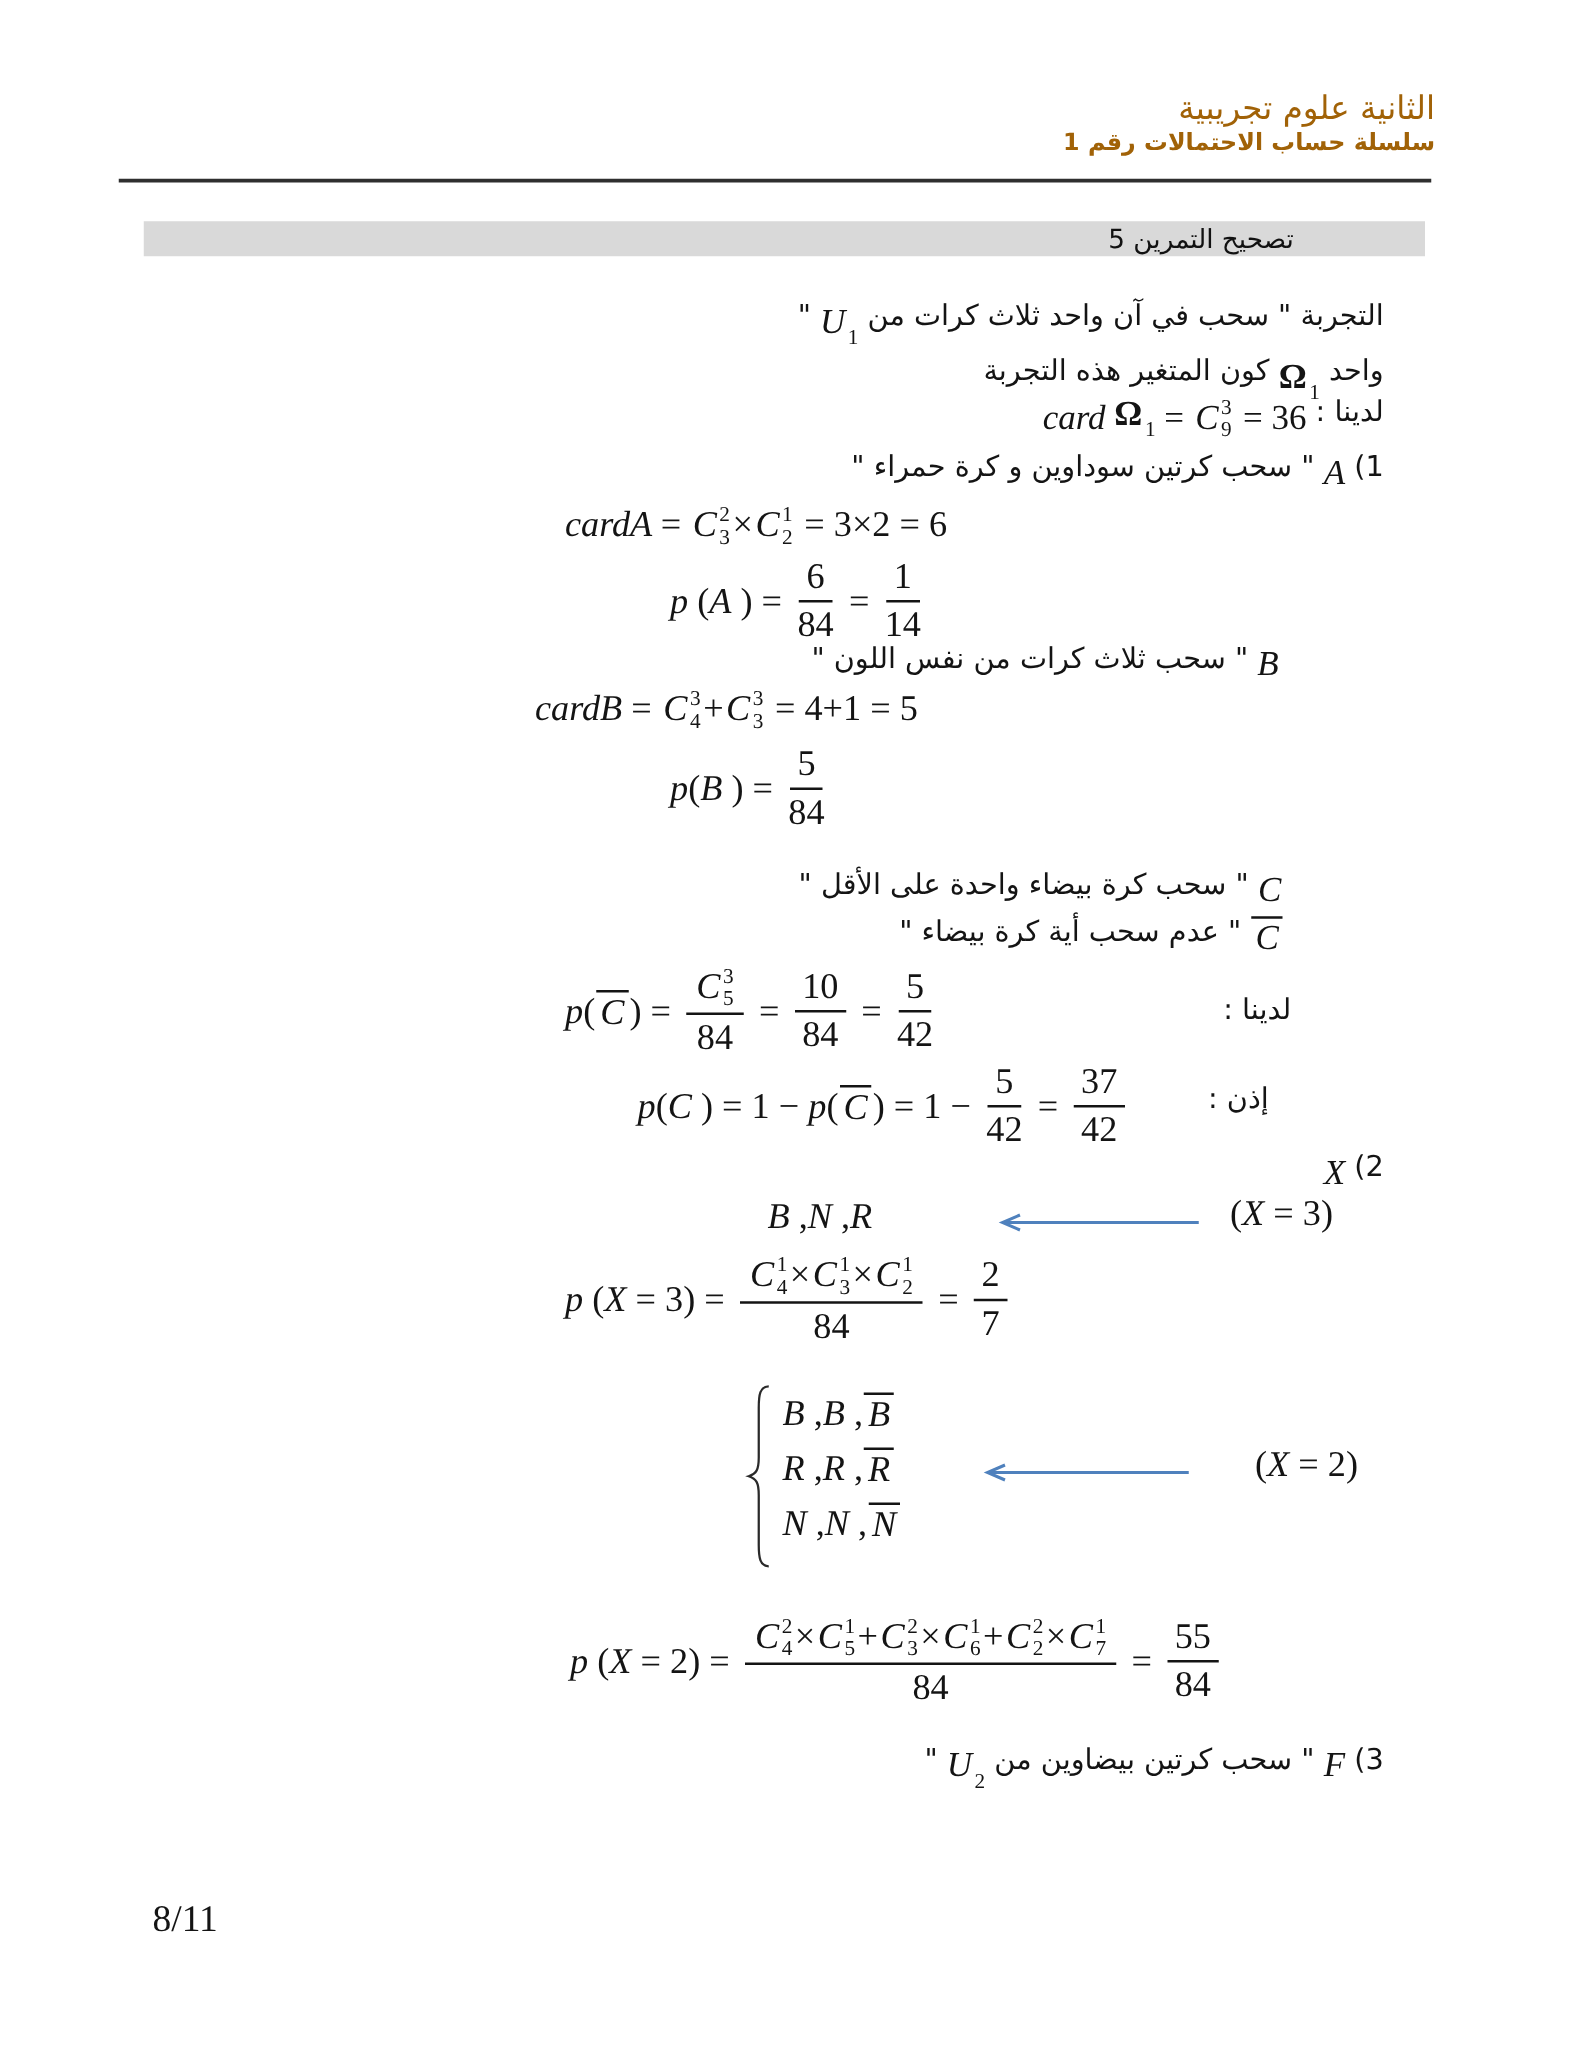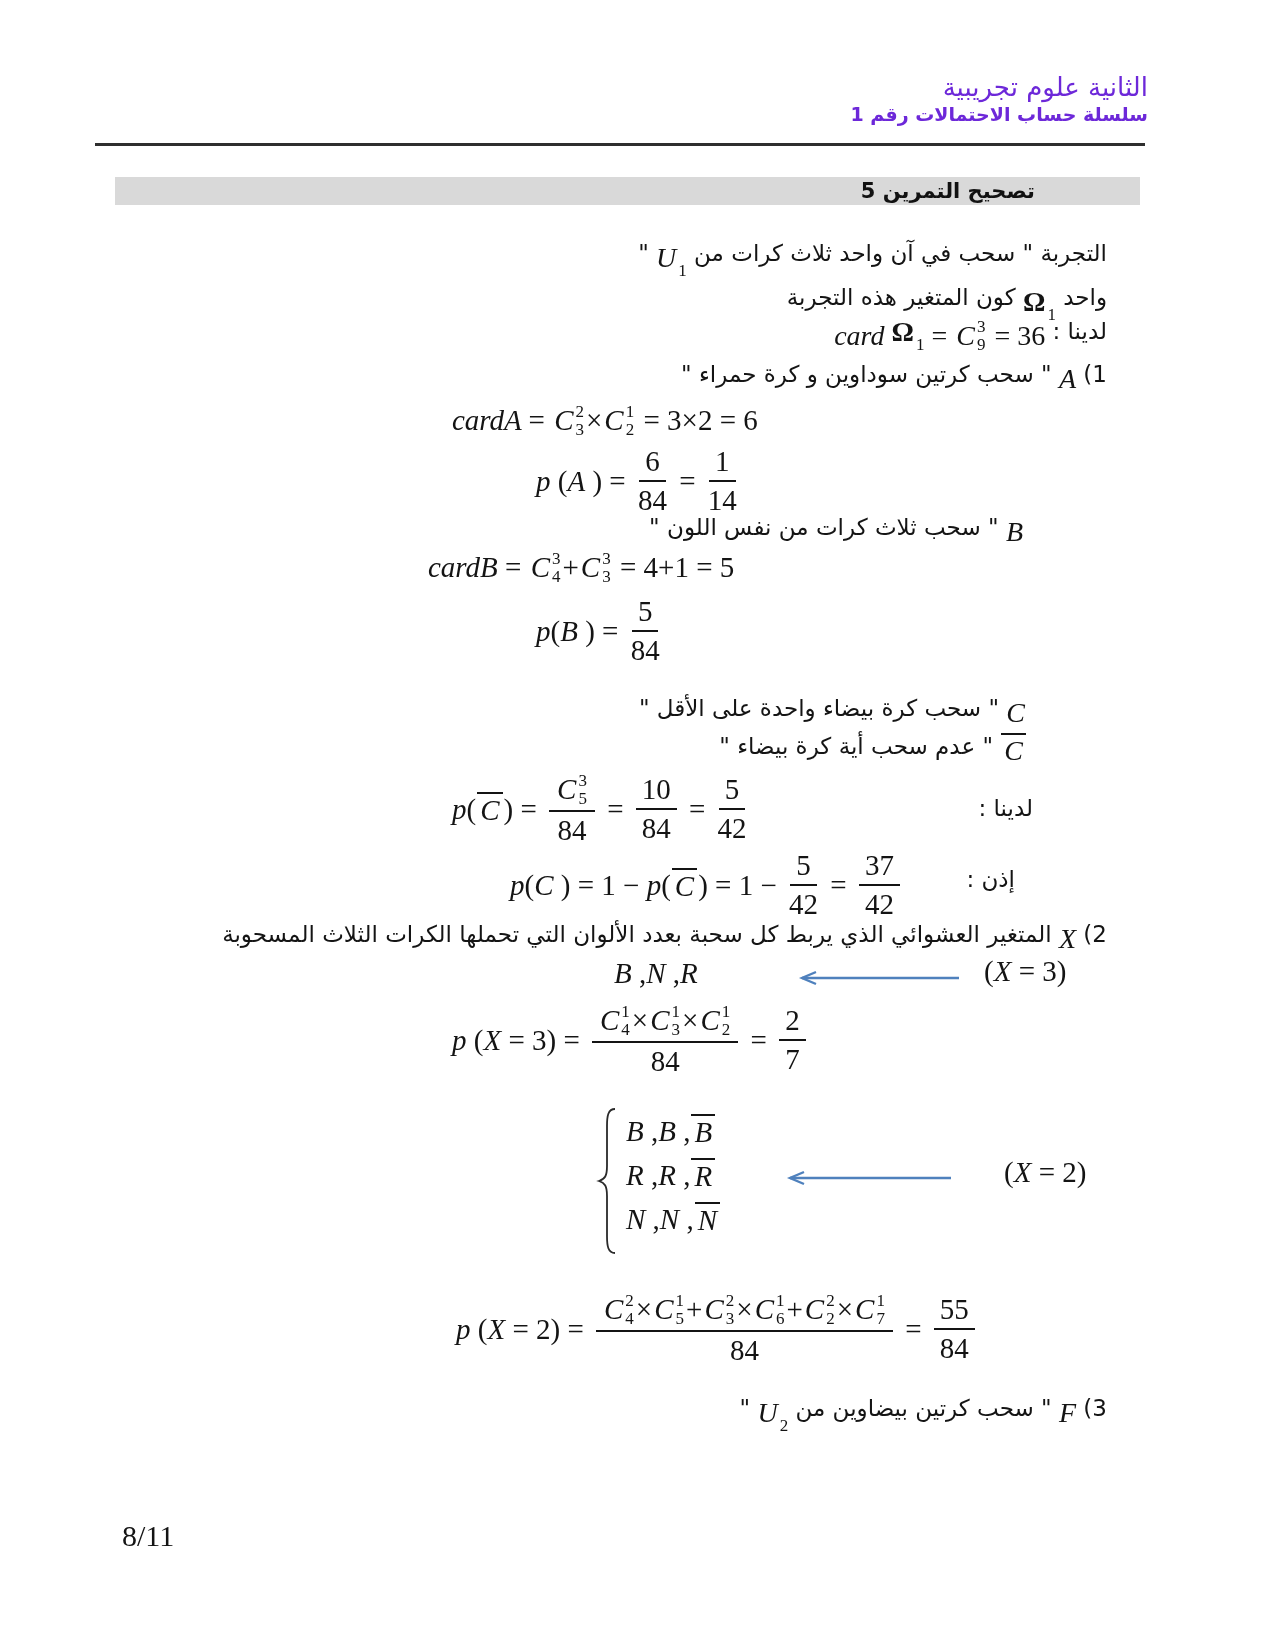--- a/index.html
+++ b/index.html
@@ -3,28 +3,28 @@
 <meta charset="utf-8">
 <style>
   *{margin:0;padding:0;box-sizing:border-box}
   html,body{background:#fff}
   .page{position:relative;width:1275px;height:1650px;background:#ffffff;overflow:hidden;
         font-family:"DejaVu Sans",sans-serif;color:#141414}
   .abs{position:absolute}
   
   .ar{direction:rtl;text-align:right;font-size:23px;white-space:nowrap;color:#141414;
       font-family:"DejaVu Sans",sans-serif}
-  .gray{color:#6d28d9}
+  .gray{color:#a16207}
   .b{font-weight:bold}
   
   .rule{height:3px;background:#2f2f2f}
   
   .titlebar{background:#d9d9d9;height:28px}
   .titlebar .tlabel{position:absolute;right:105px;top:50%;transform:translateY(-50%);
-                    font-size:21px;font-weight:bold;color:#111}
+                    font-size:21px;font-weight:normal;color:#111}
   
   .math{font-family:"Liberation Serif","DejaVu Serif",serif;font-size:29px;direction:ltr;
         display:inline-flex;align-items:center;color:#141414;white-space:pre}
   .ar .math{font-size:28px;vertical-align:-6px}
   .tok{white-space:pre}
   .it{font-style:italic}
   .rm{font-style:normal}
   .bold{font-weight:bold}
   .grp{white-space:pre}
   .lowsub{font-size:17px;font-style:normal;vertical-align:-9px;margin-left:2px}
@@ -84,21 +84,21 @@
     <span class="math"><span class="tok it ovl">C</span></span><span> " عدم سحب أية كرة بيضاء "</span>
   </div>
 
   <div class="ar abs" style="top:795px;right:242px">لدينا :</div>
   <div class="math abs" style="left:452px;top:772px"><span class="tok it">p</span><span class="tok rm">(</span><span class="tok it ovl">C</span><span class="tok rm">) = </span><span class="frac"><span class="num"><span class="comb"><span class="it">C</span><span class="cstack"><span class="cs">3</span><span class="cs">5</span></span></span></span><span class="den"><span class="tok rm">84</span></span></span><span class="tok rm"> = </span><span class="frac"><span class="num"><span class="tok rm">10</span></span><span class="den"><span class="tok rm">84</span></span></span><span class="tok rm"> = </span><span class="frac"><span class="num"><span class="tok rm">5</span></span><span class="den"><span class="tok rm">42</span></span></span></div>
 
   <div class="ar abs" style="top:866px;right:260px">إذن :</div>
   <div class="math abs" style="left:510px;top:849px"><span class="tok it">p</span><span class="tok rm">(</span><span class="tok it">C</span><span class="tok rm"> ) = 1 − </span><span class="tok it">p</span><span class="tok rm">(</span><span class="tok it ovl">C</span><span class="tok rm">) = 1 − </span><span class="frac"><span class="num"><span class="tok rm">5</span></span><span class="den"><span class="tok rm">42</span></span></span><span class="tok rm"> = </span><span class="frac"><span class="num"><span class="tok rm">37</span></span><span class="den"><span class="tok rm">42</span></span></span></div>
 
   <div class="ar abs" style="top:921px;right:168px">
-    <span>2) </span><span class="math"><span class="tok it">X</span></span><span> المتغير العشوائي الذي يربط كل سحبة بعدد الألوان التي تحملها الكرات الثلاث المسحوبة</span>
+    <span>2) </span><span class="math"><span class="tok it">X</span></span>
   </div>
 
   <div class="math abs" style="left:614px;top:957px"><span class="tok it">B </span><span class="tok rm">,</span><span class="tok it">N </span><span class="tok rm">,</span><span class="tok it">R</span></div>
   <svg class="abs" style="left:795px;top:969px" width="170" height="18" viewBox="0 0 170 18">
     <line x1="164" y1="9" x2="7" y2="9" stroke="#4f81bd" stroke-width="2.4"></line>
     <path d="M21,3 L7,9 L21,15" fill="none" stroke="#4f81bd" stroke-width="2.4"></path>
   </svg>
   <div class="math abs" style="left:984px;top:955px"><span class="tok rm">(</span><span class="tok it">X </span><span class="tok rm">= 3</span><span class="tok rm">)</span></div>
 
   <div class="math abs" style="left:452px;top:1003px"><span class="tok it">p </span><span class="tok rm">(</span><span class="tok it">X </span><span class="tok rm">= 3</span><span class="tok rm">) = </span><span class="frac"><span class="num"><span class="comb"><span class="it">C</span><span class="cstack"><span class="cs">1</span><span class="cs">4</span></span></span><span class="tok rm">×</span><span class="comb"><span class="it">C</span><span class="cstack"><span class="cs">1</span><span class="cs">3</span></span></span><span class="tok rm">×</span><span class="comb"><span class="it">C</span><span class="cstack"><span class="cs">1</span><span class="cs">2</span></span></span></span><span class="den"><span class="tok rm">84</span></span></span><span class="tok rm"> = </span><span class="frac"><span class="num"><span class="tok rm">2</span></span><span class="den"><span class="tok rm">7</span></span></span></div>

